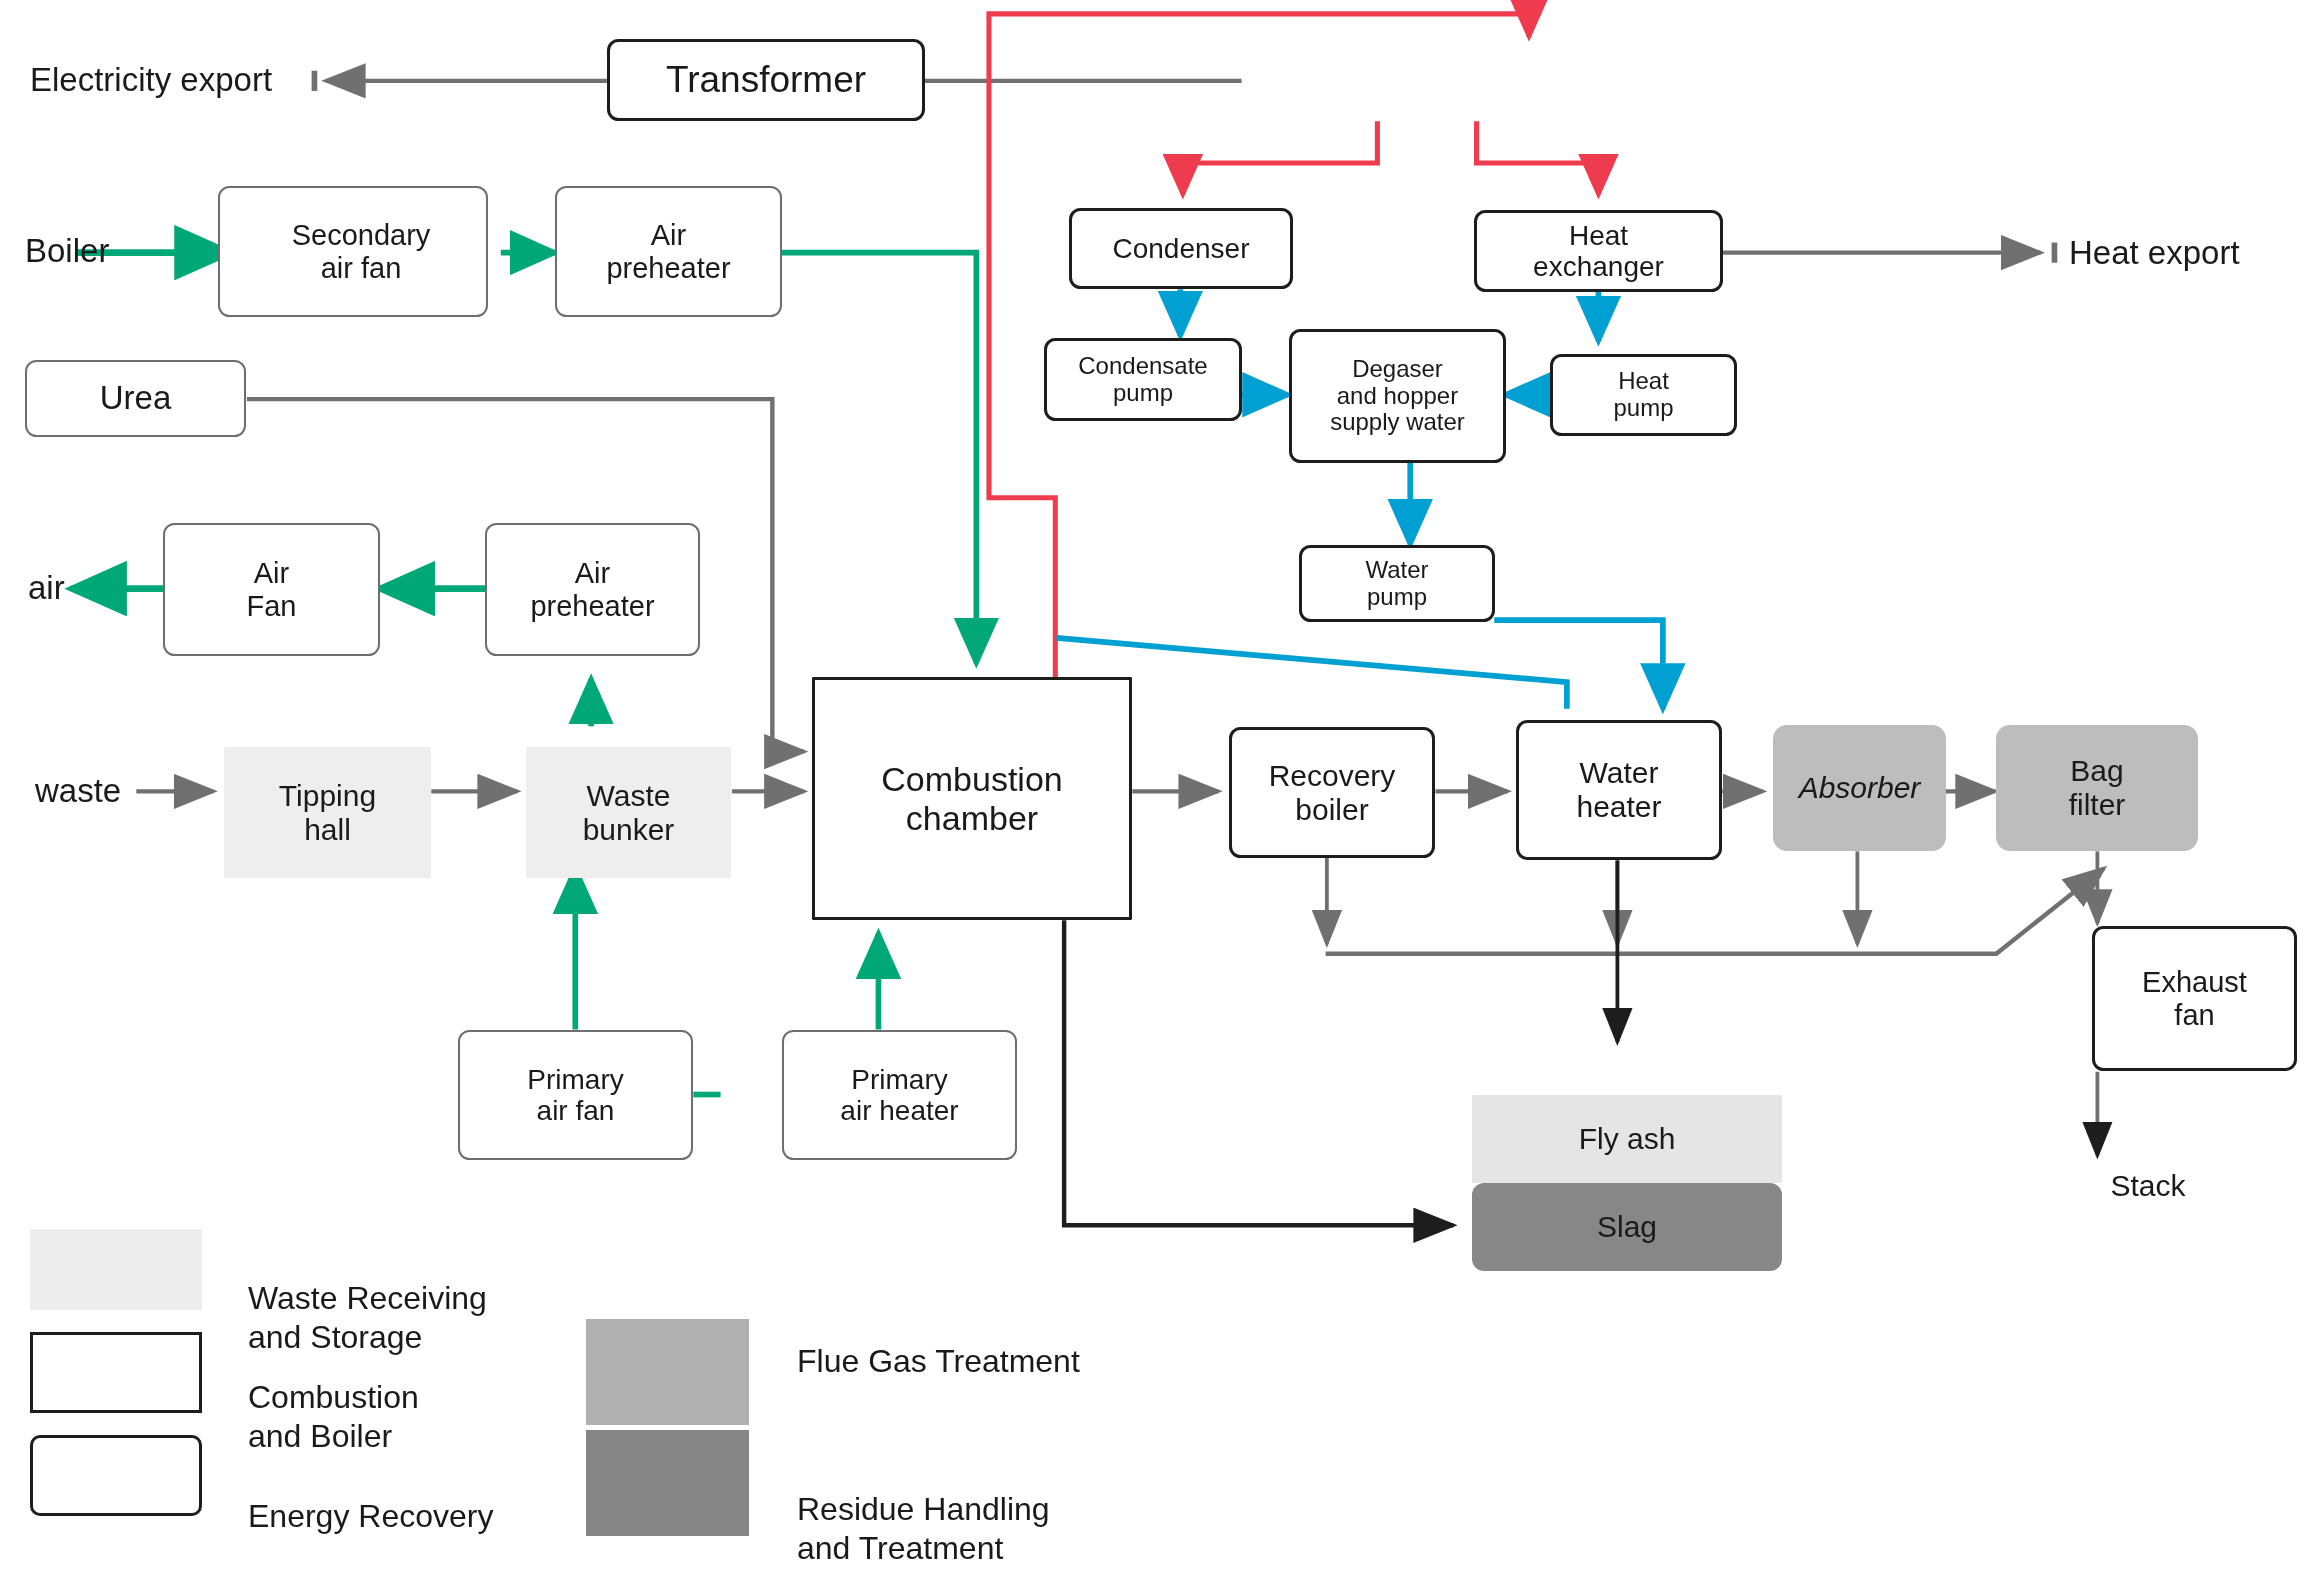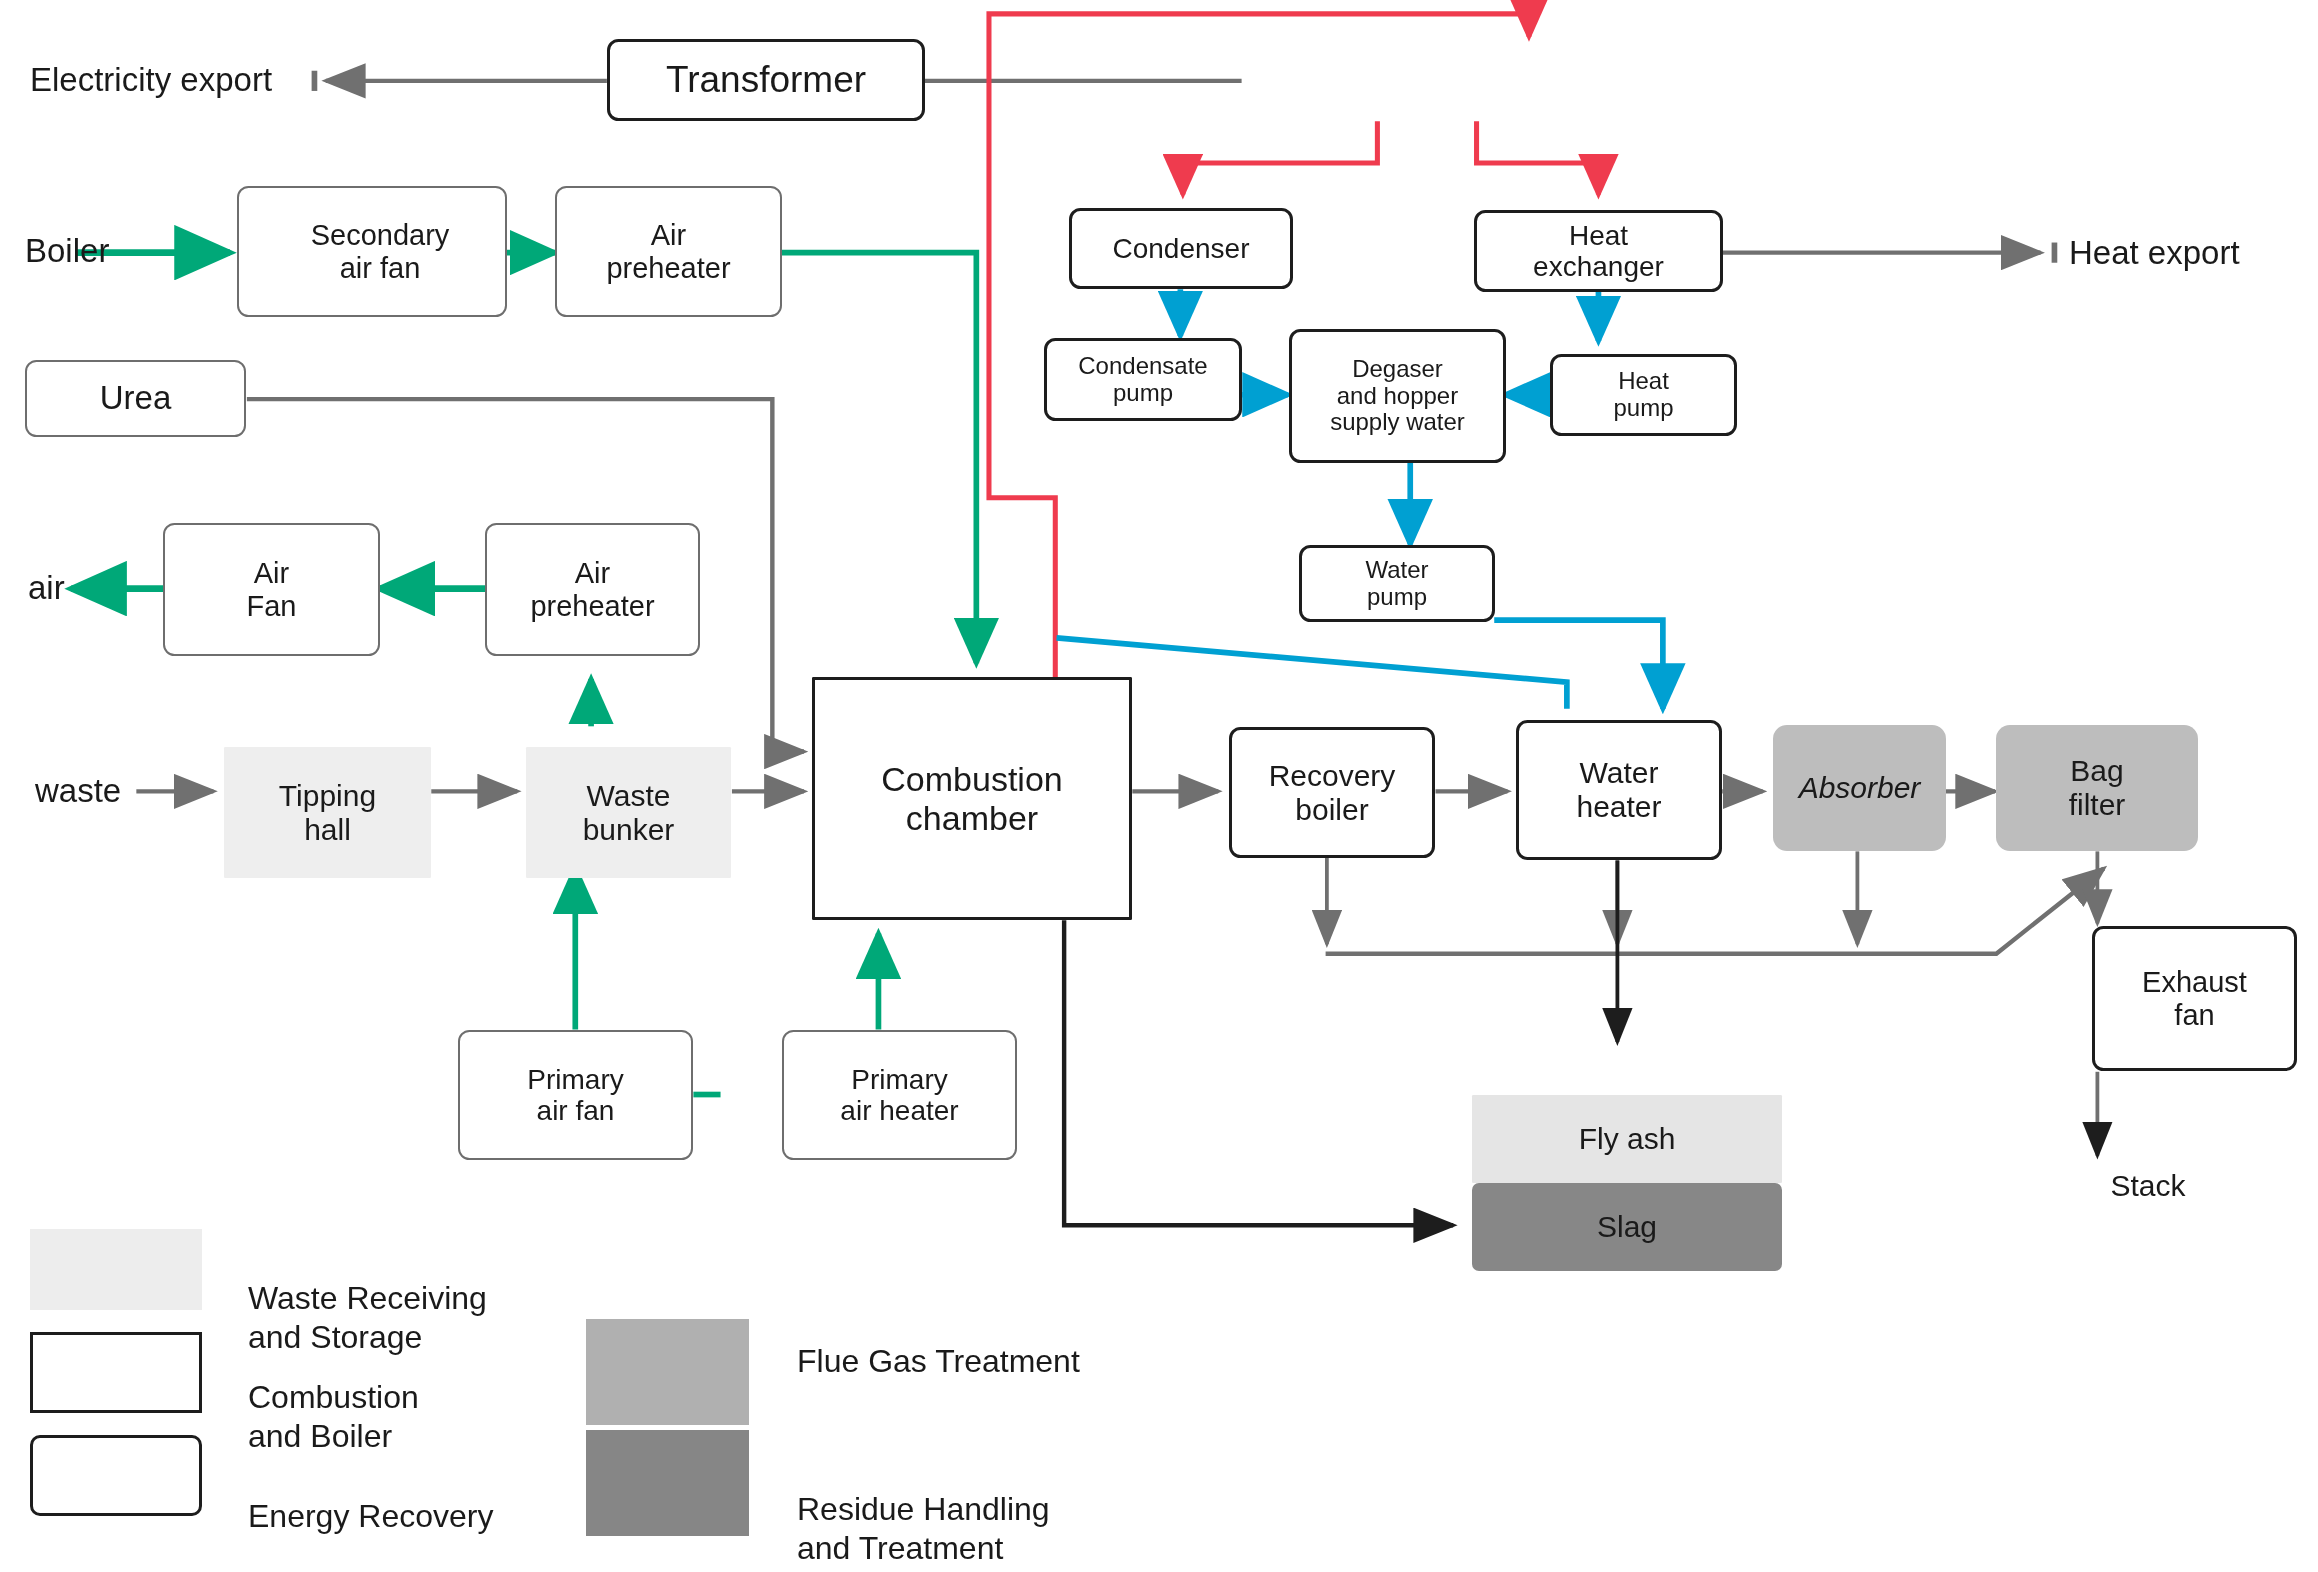--- a/index.html
+++ b/index.html
@@ -6,21 +6,21 @@
   body{font-family:"Liberation Sans", sans-serif;}
   #stage{position:relative;width:2319px;height:1572px;background:#fff;overflow:hidden;}
   svg{position:absolute;left:0;top:0;width:2319px;height:1572px;}
   .node{position:absolute;display:flex;align-items:center;justify-content:center;text-align:center;
         box-sizing:border-box;line-height:1.12;color:#1a1a1a;}
   .n-thick{border:3.2px solid #1d1d1d;border-radius:11.4px;background:#fff;}
   .n-thin{border:2.5px solid #6e6e6e;border-radius:11.4px;background:#fff;}
   .n-sharp{border:3.2px solid #1d1d1d;background:#fff;border-radius:1.3px;}
   .n-flat{background:#eeeeee;border:none;border-radius:1.3px;margin-top:20px;}
   .n-mid{background:#bdbdbd;border:none;border-radius:14px;}
-  .n-dark{background:#878787;border:none;border-radius:7px;}
+  .n-dark{background:#878787;border:none;border-radius:12px;}
   .n-orange{background:#e5e5e5;border:none;border-radius:1.3px;margin-top:39px;}
   .plainlabel{position:absolute;color:#1a1a1a;white-space:nowrap;}
   .legend-label{position:absolute;color:#1a1a1a;line-height:1.22;}
   .sw{position:absolute;box-sizing:border-box;}
   .sw-light{background:#ededed;}
   .sw-sharp{background:#fff;border:3.2px solid #1d1d1d;}
   .sw-round{background:#fff;border:3.2px solid #1d1d1d;border-radius:10px;}
   .sw-mid{background:#b0b0b0;}
   .sw-dark{background:#868686;}
 </style>
@@ -145,21 +145,21 @@
   <div class="node n-thick" style="left:1550px;top:354px;width:187px;height:82px;font-size:24px;white-space:pre-line;">
     <span>Heat
 pump</span>
   </div>
 
   <div class="node n-thick" style="left:1299px;top:545px;width:196px;height:77px;font-size:24px;white-space:pre-line;">
     <span>Water
 pump</span>
   </div>
 
-  <div class="node n-thin" style="left:237px;top:186px;width:270px;height:131px;font-size:29px;white-space:pre-line;padding-left:16px;">
+  <div class="node n-thin" style="left:218px;top:186px;width:270px;height:131px;font-size:29px;white-space:pre-line;padding-left:16px;">
     <span>Secondary
 air fan</span>
   </div>
 
   <div class="node n-thin" style="left:555px;top:186px;width:227px;height:131px;font-size:29px;white-space:pre-line;">
     <span>Air
 preheater</span>
   </div>
 
   <div class="node n-thin" style="left:25px;top:360px;width:221px;height:77px;font-size:33px;">

